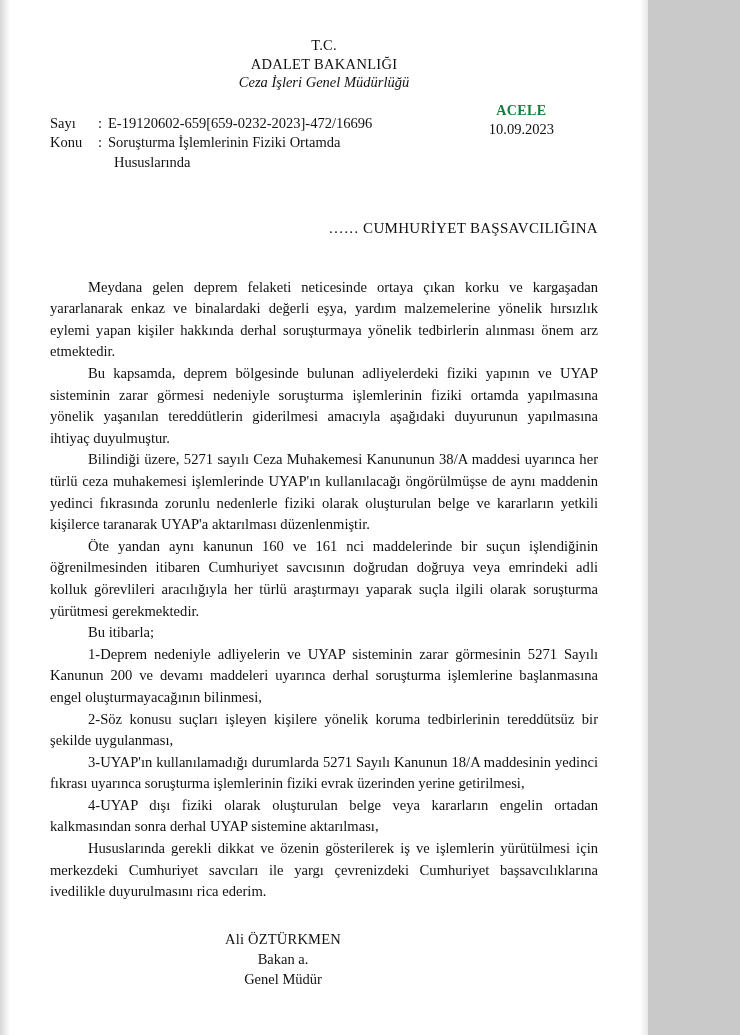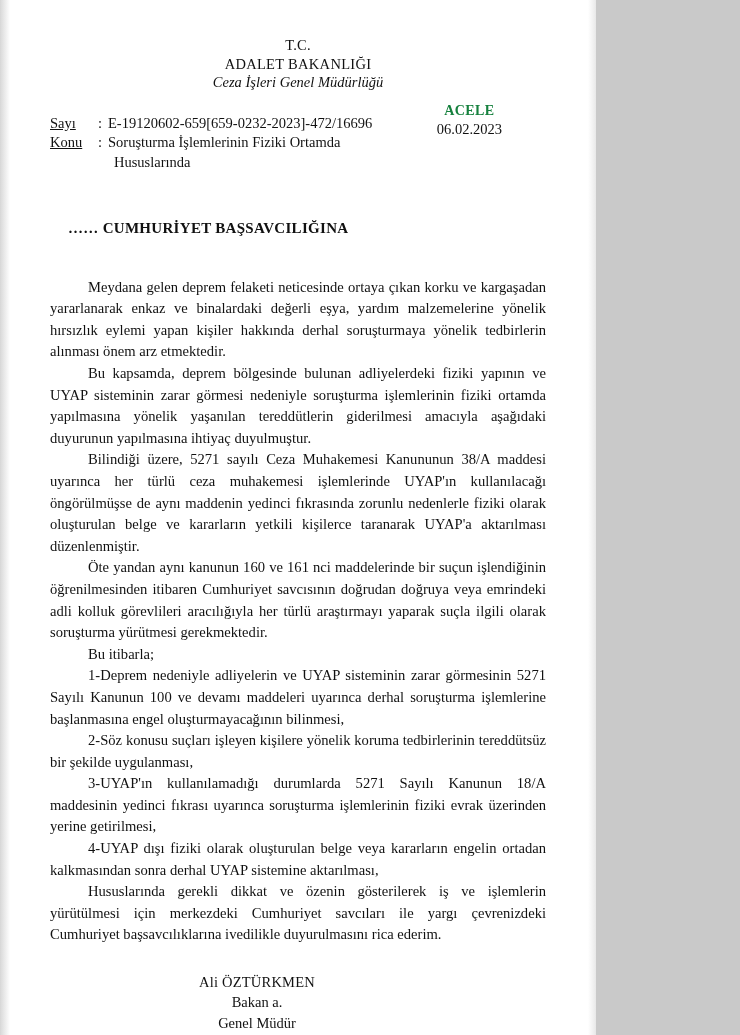--- a/index.html
+++ b/index.html
@@ -9,21 +9,21 @@
     padding: 0;
     background: #c9c9c9;
   }
   body {
     font-family: "Liberation Serif", "DejaVu Serif", serif;
     color: #111111;
   }
 
   .page {
     position: relative;
-    width: 596px;
+    width: 648px;
     height: 1035px;
     background: #ffffff;
     overflow: hidden;
     box-shadow: inset 1px 0 0 #e3e3e3, inset -1px 0 0 #efefef;
   }
   
   .page::before {
     content: "";
     position: absolute;
     left: 0; top: 0; bottom: 0;
@@ -61,47 +61,46 @@
     position: relative;
     margin-top: 22px;
     min-height: 62px;
   }
   .meta-rows { width: 430px; }
   .meta-row {
     display: flex;
     font-size: 14.5px;
     line-height: 1.36;
   }
-  .meta-key { width: 48px; flex: 0 0 48px; text-decoration: underline; }
+  .meta-key { width: 48px; flex: 0 0 48px; }
   .meta-colon { width: 10px; flex: 0 0 10px; }
   .meta-val { flex: 1 1 auto; }
   .meta-cont { padding-left: 64px; font-size: 14.5px; line-height: 1.36; }
 
   .urgent {
     position: absolute;
     right: 44px;
     top: -12px;
     text-align: center;
     line-height: 1.3;
   }
   .urgent-label {
     font-weight: bold;
     font-size: 14px;
     letter-spacing: .4px;
   }
   .urgent-date { font-size: 14.5px; }
 
   
   .addressee {
-    text-align: left;
+    text-align: right;
     font-size: 15px;
     letter-spacing: .3px;
     margin-top: 44px;
     margin-left: 18px;
-    font-weight: bold;
   }
 
   
   .body-copy { margin-top: 40px; }
   .body-copy p {
     margin: 0;
     text-indent: 38px;
     text-align: justify;
     font-size: 14.6px;
     line-height: 1.48;
@@ -133,21 +132,21 @@
 
     <div class="letterhead">
       <div class="lh-tc">T.C.</div>
       <div class="lh-ministry">ADALET BAKANLIĞI</div>
       <div class="lh-dept">Ceza İşleri Genel Müdürlüğü</div>
     </div>
 
     <div class="meta">
       <div class="urgent">
         <div class="urgent-label" style="color: #15803d;">ACELE</div>
-        <div class="urgent-date">06.02.2023</div>
+        <div class="urgent-date">10.09.2023</div>
       </div>
       <div class="meta-rows">
         <div class="meta-row">
           <span class="meta-key">Sayı</span>
           <span class="meta-colon">:</span>
           <span class="meta-val">E-19120602-659[659-0232-2023]-472/16696</span>
         </div>
         <div class="meta-row">
           <span class="meta-key">Konu</span>
           <span class="meta-colon">:</span>
@@ -158,21 +157,21 @@
     </div>
 
     <div class="addressee">…… CUMHURİYET BAŞSAVCILIĞINA</div>
 
     <div class="body-copy">
       <p>Meydana gelen deprem felaketi neticesinde ortaya çıkan korku ve kargaşadan yararlanarak enkaz ve binalardaki değerli eşya, yardım malzemelerine yönelik hırsızlık eylemi yapan kişiler hakkında derhal soruşturmaya yönelik tedbirlerin alınması önem arz etmektedir.</p>
       <p>Bu kapsamda, deprem bölgesinde bulunan adliyelerdeki fiziki yapının ve UYAP sisteminin zarar görmesi nedeniyle soruşturma işlemlerinin fiziki ortamda yapılmasına yönelik yaşanılan tereddütlerin giderilmesi amacıyla aşağıdaki duyurunun yapılmasına ihtiyaç duyulmuştur.</p>
       <p>Bilindiği üzere, 5271 sayılı Ceza Muhakemesi Kanununun 38/A maddesi uyarınca her türlü ceza muhakemesi işlemlerinde UYAP'ın kullanılacağı öngörülmüşse de aynı maddenin yedinci fıkrasında zorunlu nedenlerle fiziki olarak oluşturulan belge ve kararların yetkili kişilerce taranarak UYAP'a aktarılması düzenlenmiştir.</p>
       <p>Öte yandan aynı kanunun 160 ve 161 nci maddelerinde bir suçun işlendiğinin öğrenilmesinden itibaren Cumhuriyet savcısının doğrudan doğruya veya emrindeki adli kolluk görevlileri aracılığıyla her türlü araştırmayı yaparak suçla ilgili olarak soruşturma yürütmesi gerekmektedir.</p>
       <p>Bu itibarla;</p>
-      <p>1-Deprem nedeniyle adliyelerin ve UYAP sisteminin zarar görmesinin 5271 Sayılı Kanunun 100 ve devamı maddeleri uyarınca derhal soruşturma işlemlerine başlanmasına engel oluşturmayacağının bilinmesi,</p>
+      <p>1-Deprem nedeniyle adliyelerin ve UYAP sisteminin zarar görmesinin 5271 Sayılı Kanunun 200 ve devamı maddeleri uyarınca derhal soruşturma işlemlerine başlanmasına engel oluşturmayacağının bilinmesi,</p>
       <p>2-Söz konusu suçları işleyen kişilere yönelik koruma tedbirlerinin tereddütsüz bir şekilde uygulanması,</p>
       <p>3-UYAP'ın kullanılamadığı durumlarda 5271 Sayılı Kanunun 18/A maddesinin yedinci fıkrası uyarınca soruşturma işlemlerinin fiziki evrak üzerinden yerine getirilmesi,</p>
       <p>4-UYAP dışı fiziki olarak oluşturulan belge veya kararların engelin ortadan kalkmasından sonra derhal UYAP sistemine aktarılması,</p>
       <p>Hususlarında gerekli dikkat ve özenin gösterilerek iş ve işlemlerin yürütülmesi için merkezdeki Cumhuriyet savcıları ile yargı çevrenizdeki Cumhuriyet başsavcılıklarına ivedilikle duyurulmasını rica ederim.</p>
     </div>
 
     <div class="signature">
       <div class="sig-name">Ali ÖZTÜRKMEN</div>
       <div>Bakan a.</div>
       <div>Genel Müdür</div>

